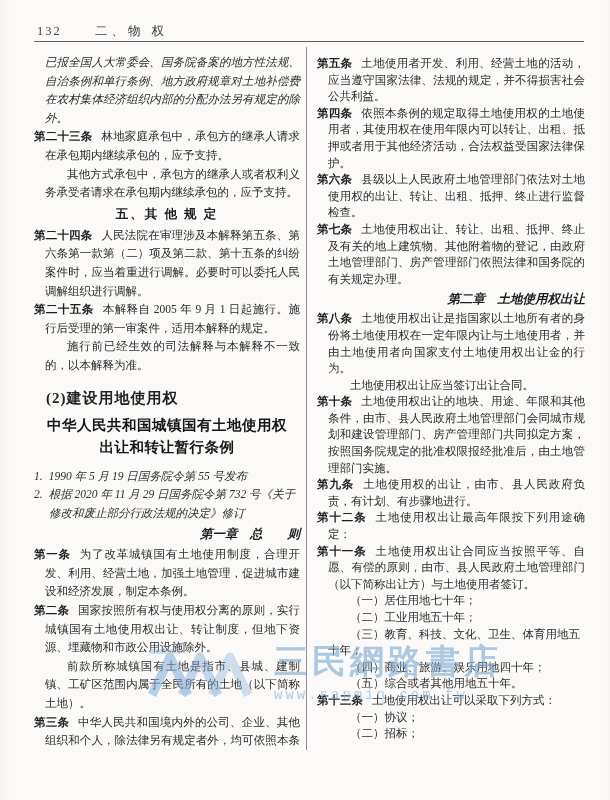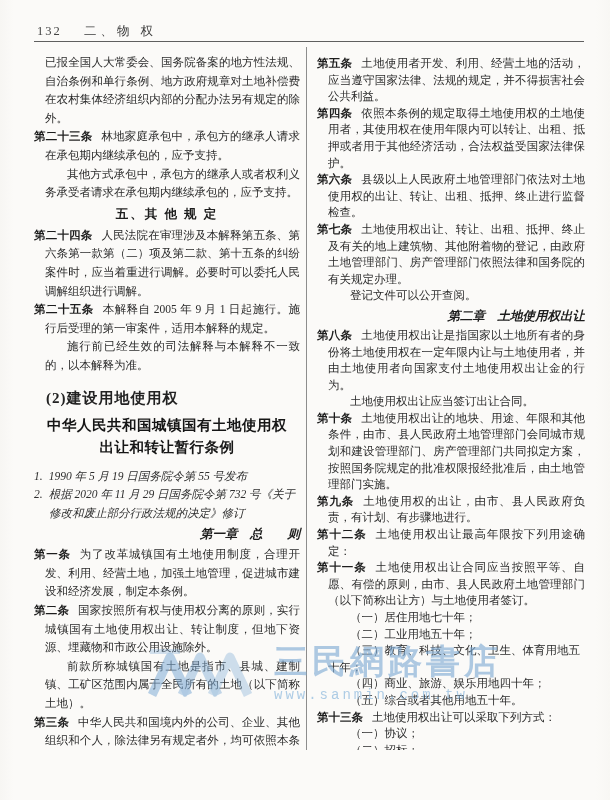--- a/index.html
+++ b/index.html
@@ -7,32 +7,32 @@
     width:610px;height:800px;
     background:#fbfaf8;
     font-family:"Liberation Serif", serif;
     color:#2b2b2b;
     position:relative;
     overflow:hidden;
   }
   .page{position:absolute;inset:0;background:linear-gradient(90deg,#f7f6f3 0,#fbfaf8 14px,#fbfaf8 596px,#f8f7f4 610px);}
   
   .hdr{position:absolute;top:23px;left:37px;font-size:12.5px;color:#3b3b3b;letter-spacing:1px;}
-  .hdr .pg{display:inline-block;margin-right:18px;letter-spacing:2px;color:#444;}
+  .hdr .pg{display:inline-block;margin-right:29px;letter-spacing:2px;color:#444;}
   .hdr .sec{letter-spacing:4px;}
   .hrule{position:absolute;top:41px;left:34px;right:26px;height:1px;background:#5f5f5f;}
   
   .cols{position:absolute;top:47px;left:34px;right:25px;bottom:50px;display:flex;overflow:hidden;}
   .col{box-sizing:border-box;}
   .col-left{width:272px;padding:6px 6px 0 0;}
   .col-right{width:279px;padding:8px 0 0 10px;border-left:1px solid #8d8d8d;}
   .col p{margin:0;text-align:justify;}
   .col-left p{font-size:11.5px;line-height:18.6px;}
   .col-right p{font-size:11.5px;line-height:16.6px;}
-  .p-cont{padding-left:11px;}
+  .p-cont{padding-left:11px;font-style:italic;}
   .p-indent{padding-left:11px;text-indent:22px;}
   .article{padding-left:11px;text-indent:-11px;}
   .art-num{font-weight:bold;color:#1d1d1d;margin-right:9px;}
   .item{padding-left:11px;text-indent:22px;text-align:left !important;}
   .heading{font-weight:bold;text-align:center;font-size:12.5px;letter-spacing:2px;margin:4px 0 3px;color:#1d1d1d;}
   .chapter{font-weight:bold;text-align:right;font-size:12.5px;margin:4px 0 2px;color:#1d1d1d;font-style:italic;}
   .subheading{font-size:15px;font-weight:700;margin:14px 12px 4px;letter-spacing:1px;color:#222;}
   .law-title{text-align:center;font-weight:bold;font-size:14.5px;line-height:22px;margin:6px 0 9px;color:#161616;letter-spacing:0.5px;}
   .note{font-style:italic;font-size:11px;line-height:18px;color:#2e2e2e;padding-left:15px;text-indent:-15px;text-align:left !important;}
   .note .note-num{font-style:italic;margin-right:6px;}
@@ -77,21 +77,20 @@
         <p class="article"><span class="art-num">第一条</span><span>为了改革城镇国有土地使用制度，合理开发、利用、经营土地，加强土地管理，促进城市建设和经济发展，制定本条例。</span></p>
         <p class="article"><span class="art-num">第二条</span><span>国家按照所有权与使用权分离的原则，实行城镇国有土地使用权出让、转让制度，但地下资源、埋藏物和市政公用设施除外。</span></p>
         <p class="p-indent">前款所称城镇国有土地是指市、县城、建制镇、工矿区范围内属于全民所有的土地（以下简称土地）。</p>
         <p class="article"><span class="art-num">第三条</span><span>中华人民共和国境内外的公司、企业、其他组织和个人，除法律另有规定者外，均可依照本条例的规定取得土地使用权，进行土地开发、利用、经营。</span></p>
       </section>
     <section class="col col-right" id="col-right">
         <p class="article"><span class="art-num">第五条</span><span>土地使用者开发、利用、经营土地的活动，应当遵守国家法律、法规的规定，并不得损害社会公共利益。</span></p>
         <p class="article"><span class="art-num">第四条</span><span>依照本条例的规定取得土地使用权的土地使用者，其使用权在使用年限内可以转让、出租、抵押或者用于其他经济活动，合法权益受国家法律保护。</span></p>
         <p class="article"><span class="art-num">第六条</span><span>县级以上人民政府土地管理部门依法对土地使用权的出让、转让、出租、抵押、终止进行监督检查。</span></p>
         <p class="article"><span class="art-num">第七条</span><span>土地使用权出让、转让、出租、抵押、终止及有关的地上建筑物、其他附着物的登记，由政府土地管理部门、房产管理部门依照法律和国务院的有关规定办理。</span></p>
-        <p class="p-indent">登记文件可以公开查阅。</p>
         <div class="chapter">第二章　土地使用权出让</div>
         <p class="article"><span class="art-num">第八条</span><span>土地使用权出让是指国家以土地所有者的身份将土地使用权在一定年限内让与土地使用者，并由土地使用者向国家支付土地使用权出让金的行为。</span></p>
         <p class="p-indent">土地使用权出让应当签订出让合同。</p>
         <p class="article"><span class="art-num">第十条</span><span>土地使用权出让的地块、用途、年限和其他条件，由市、县人民政府土地管理部门会同城市规划和建设管理部门、房产管理部门共同拟定方案，按照国务院规定的批准权限报经批准后，由土地管理部门实施。</span></p>
         <p class="article"><span class="art-num">第九条</span><span>土地使用权的出让，由市、县人民政府负责，有计划、有步骤地进行。</span></p>
         <p class="article"><span class="art-num">第十二条</span><span>土地使用权出让最高年限按下列用途确定：</span></p>
         <p class="article"><span class="art-num">第十一条</span><span>土地使用权出让合同应当按照平等、自愿、有偿的原则，由市、县人民政府土地管理部门（以下简称出让方）与土地使用者签订。</span></p>
         <p class="item">（一）居住用地七十年；</p>
         <p class="item">（二）工业用地五十年；</p>
         <p class="item">（三）教育、科技、文化、卫生、体育用地五十年；</p>

